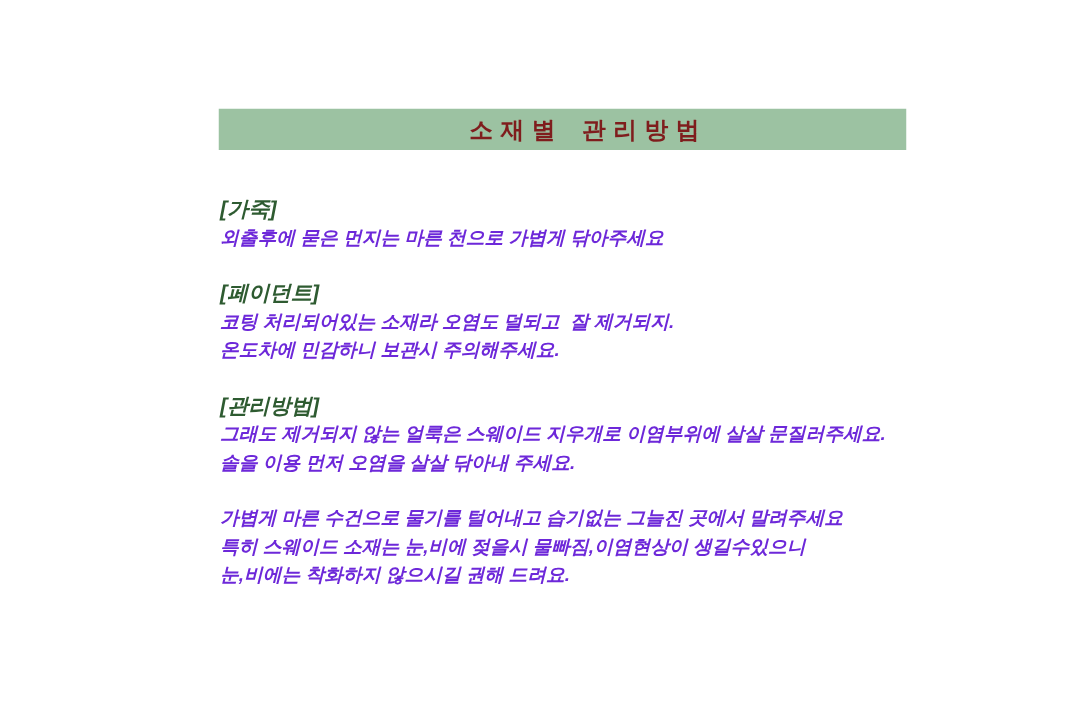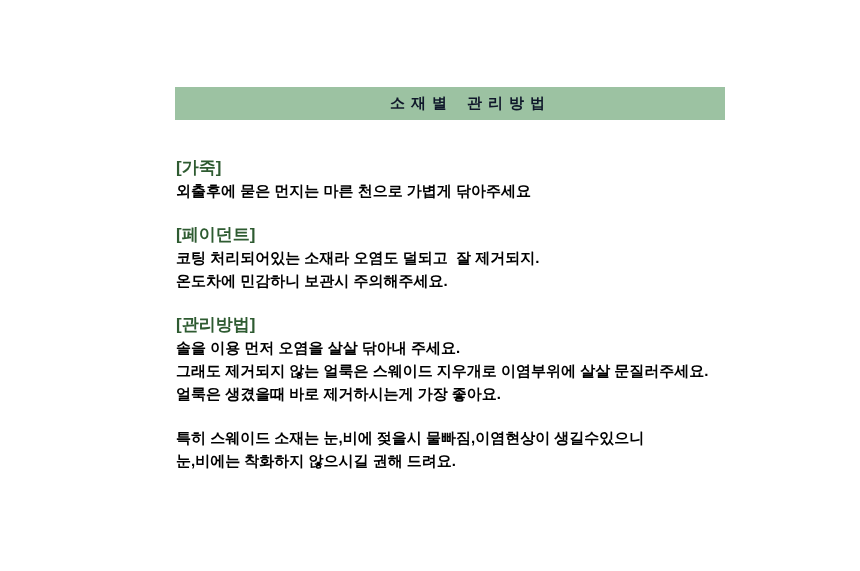--- a/index.html
+++ b/index.html
@@ -21,47 +21,48 @@
     left: 175px;
     top: 87px;
     width: 550px;
     height: 33px;
     background: #9cc2a2;
     display: flex;
     align-items: center;
     justify-content: center;
   }
   .banner-title {
-    color: #0f172a;
-    font-size: 15px;
+    color: #7f1d1d;
+    font-size: 19px;
     font-weight: bold;
     letter-spacing: 6px;
     word-spacing: 4px;
     white-space: nowrap;
     text-indent: 6px; 
     margin-left: 35px;
   }
   .content {
     position: absolute;
     left: 176px;
     top: 156px;
     width: 600px;
   }
   .section {
     margin-bottom: 21px;
+    font-style: italic;
   }
   .section-heading {
     color: #2e5b31;
     font-size: 17px;
     font-weight: bold;
     line-height: 23px;
     white-space: pre-wrap;
   }
   .section-line {
-    color: #000000;
+    color: #6d28d9;
     font-size: 15px;
     font-weight: bold;
     line-height: 23px;
     white-space: pre-wrap;
   }
 </style>
 </head>
 <body>
 
 <div class="page">
@@ -73,22 +74,22 @@
         <div class="section-heading">[가죽]</div>
         <div class="section-line">외출후에 묻은 먼지는 마른 천으로 가볍게 닦아주세요</div>
       </div>
       <div class="section">
         <div class="section-heading">[페이던트]</div>
         <div class="section-line">코팅 처리되어있는 소재라 오염도 덜되고  잘 제거되지.</div>
         <div class="section-line">온도차에 민감하니 보관시 주의해주세요.</div>
       </div>
       <div class="section">
         <div class="section-heading">[관리방법]</div>
+        <div class="section-line">그래도 제거되지 않는 얼룩은 스웨이드 지우개로 이염부위에 살살 문질러주세요.</div>
         <div class="section-line">솔을 이용 먼저 오염을 살살 닦아내 주세요.</div>
-        <div class="section-line">그래도 제거되지 않는 얼룩은 스웨이드 지우개로 이염부위에 살살 문질러주세요.</div>
-        <div class="section-line">얼룩은 생겼을때 바로 제거하시는게 가장 좋아요.</div>
       </div>
       <div class="section">
+        <div class="section-line">가볍게 마른 수건으로 물기를 털어내고 습기없는 그늘진 곳에서 말려주세요</div>
         <div class="section-line">특히 스웨이드 소재는 눈,비에 젖을시 물빠짐,이염현상이 생길수있으니</div>
         <div class="section-line">눈,비에는 착화하지 않으시길 권해 드려요.</div>
       </div>
     </div>
 </div>
 
 </body></html>

